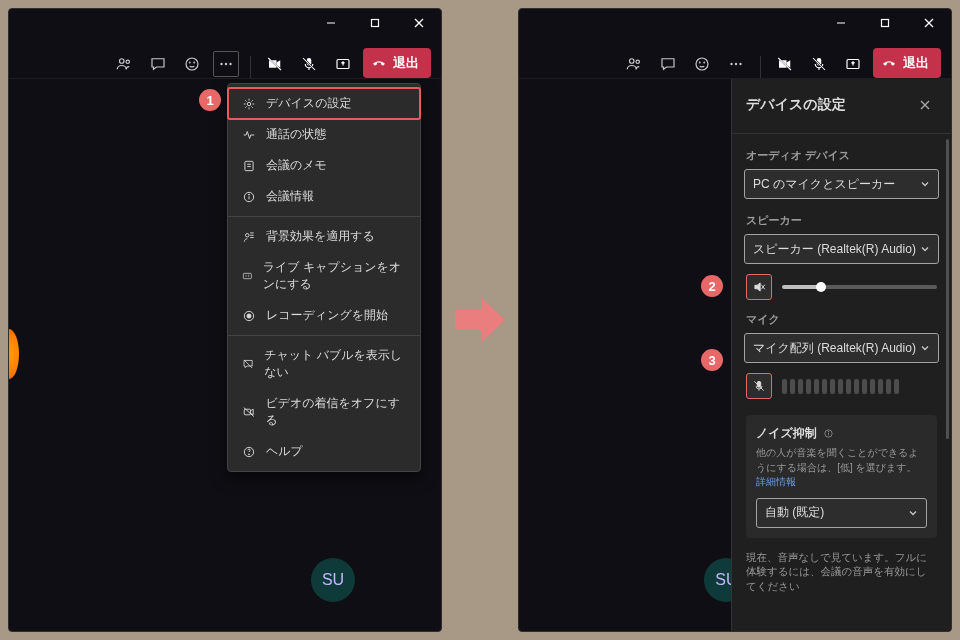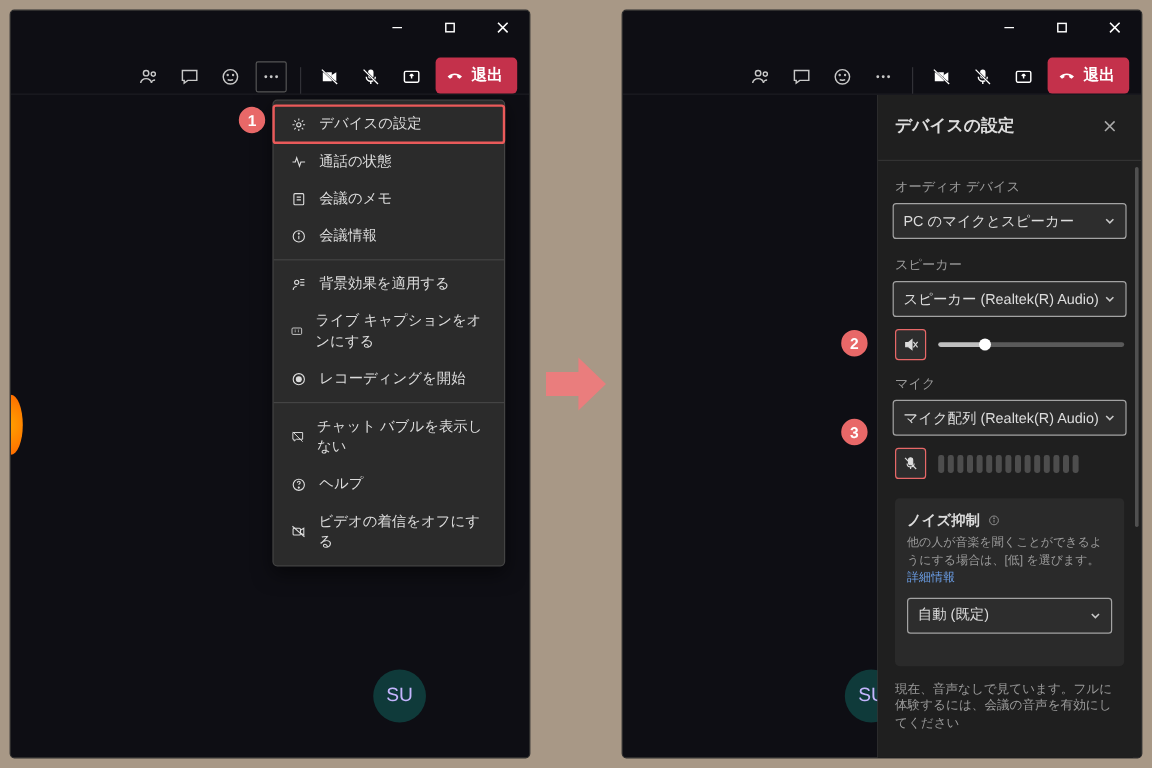--- a/index.html
+++ b/index.html
@@ -20,21 +20,21 @@
   .menu-sep { height:1px; background:#444; margin:4px 0;}
   .menu-item.highlighted-row { outline: 2px solid #ea5a5a; outline-offset: -1px; border-radius: 2px; }
   .marker { position:absolute; width:22px; height:22px; border-radius:50%; background:#e86868; border:2px solid #e86868; color:#fff; font-weight:700; display:flex; align-items:center; justify-content:center; font-size:13px; z-index: 50;}
   .marker-1 { top: 10px; left: 190px; }
   
   
   .panel { position:absolute; right:0; top:0; bottom:0; width:220px; background:#1f1f1f; border-left:1px solid #333; color:#dcdcdc; font-size:12px; overflow-y:auto; padding-bottom: 8px;}
   .phead { display:flex; align-items:center; justify-content:space-between; padding:14px 14px 12px; font-size:14px; font-weight:600;}
   .close-x { width:24px; height:24px; display:flex; align-items:center; justify-content:center; cursor:pointer; color:#aaa;}
   .psec { padding: 8px 14px 4px; font-weight:600; font-size:13px;}
-  .plbl { padding: 8px 14px 4px; font-size:11px; color:#9a9a9a;}
+  .plbl { padding: 8px 14px 4px; font-size:11px; color:#9a9a9a;font-weight:bold;}
   .select { margin: 2px 12px 6px; background:#2d2d2d; border:1px solid #a3a3a3; border-radius:3px; height:30px; display:flex; align-items:center; padding:0 8px; justify-content:space-between; cursor:pointer;}
   .select span { overflow:hidden; text-overflow:ellipsis; white-space:nowrap; font-size:12px;}
   .mute-row { display:flex; align-items:center; gap:10px; padding: 4px 14px;}
   .mute-box { width:26px; height:26px; border:1px solid #e86868; border-radius:3px; display:flex; align-items:center; justify-content:center; color:#dcdcdc; background:#2d2d2d; cursor:pointer;}
   .slider { flex:1; height:4px; background: linear-gradient(90deg,#bfbfbf 0 25%, #5a5a5a 25% 100%); border-radius:2px; position:relative;}
   .slider .knob { position:absolute; left:25%; top:50%; width:10px; height:10px; background:#fff; border-radius:50%; transform:translate(-50%,-50%);}
   .meter { flex:1; display:flex; gap:3px; align-items:center; }
   .meter .tick { width:5px; height:15px; border-radius:2px; background:#4d4d4d;}
   .noise-card { margin: 12px 14px; background:#2a2a2a; border-radius:4px; padding:10px;}
   .noise-title { font-size:12px; font-weight:600; display:flex; align-items:center; gap:6px;}
@@ -201,33 +201,33 @@
         <div class="menu-sep"></div>
         <div class="menu-item">
           <svg width="14" height="14" viewBox="0 0 24 24" fill="none" stroke="#dcdcdc" stroke-width="1.6">
               <path d="M4 5h16v11H10l-4 3v-3H4z"></path>
               <line x1="4" y1="4" x2="20" y2="20"></line>
             </svg>
           <span>チャット バブルを表示しない</span>
         </div>
         <div class="menu-item">
           <svg width="14" height="14" viewBox="0 0 24 24" fill="none" stroke="#dcdcdc" stroke-width="1.6">
+              <rect x="4" y="7" width="11" height="10" rx="1.5"></rect>
+              <path d="M15 10l5-3v10l-5-3"></path>
+              <line x1="3" y1="4" x2="21" y2="20"></line>
+            </svg>
+          <span>ビデオの着信をオフにする</span>
+        </div>
+        <div class="menu-item">
+          <svg width="14" height="14" viewBox="0 0 24 24" fill="none" stroke="#dcdcdc" stroke-width="1.6">
               <circle cx="12" cy="12" r="8"></circle>
               <path d="M10 9a2 2 0 114 0c0 1.5-2 1.5-2 3"></path>
               <circle cx="12" cy="16" r=".8" fill="#dcdcdc"></circle>
             </svg>
           <span>ヘルプ</span>
-        </div>
-        <div class="menu-item">
-          <svg width="14" height="14" viewBox="0 0 24 24" fill="none" stroke="#dcdcdc" stroke-width="1.6">
-              <rect x="4" y="7" width="11" height="10" rx="1.5"></rect>
-              <path d="M15 10l5-3v10l-5-3"></path>
-              <line x1="3" y1="4" x2="21" y2="20"></line>
-            </svg>
-          <span>ビデオの着信をオフにする</span>
         </div>
       </div>
       <div class="left-deco"></div>
       <div class="avatar left">SU</div>
     </div>
   </div>
 
   <div class="arrow-between">
     <svg viewBox="0 0 60 60">
         <path d="M5 20 H32 V8 L55 30 L32 52 V40 H5 Z" fill="#ea7d7d"></path>
@@ -398,21 +398,21 @@
               <svg width="11" height="11" viewBox="0 0 24 24" fill="none" stroke="#9a9a9a" stroke-width="1.6">
                   <circle cx="12" cy="12" r="8"></circle>
                   <line x1="12" y1="11" x2="12" y2="16"></line>
                   <circle cx="12" cy="8" r=".8" fill="#9a9a9a"></circle>
                 </svg>
             </div>
             <div class="noise-desc">
               <span>他の人が音楽を聞くことができるようにする場合は、[低] を選びます。</span>
               <span class="link">詳細情報</span>
             </div>
-            <div class="select" style="margin:8px 0 17px;">
+            <div class="select" style="margin:8px 0 0;">
               <span>自動 (既定)</span>
               <svg width="10" height="10" viewBox="0 0 10 10">
                   <path d="M2 3.5 L5 6.5 L8 3.5" stroke="#c8c8c8" fill="none" stroke-width="1.3"></path>
                 </svg>
             </div>
           </div>
           <div class="muted-note">現在、音声なしで見ています。フルに体験するには、会議の音声を有効にしてください</div>
 
         </div>
       </div>

